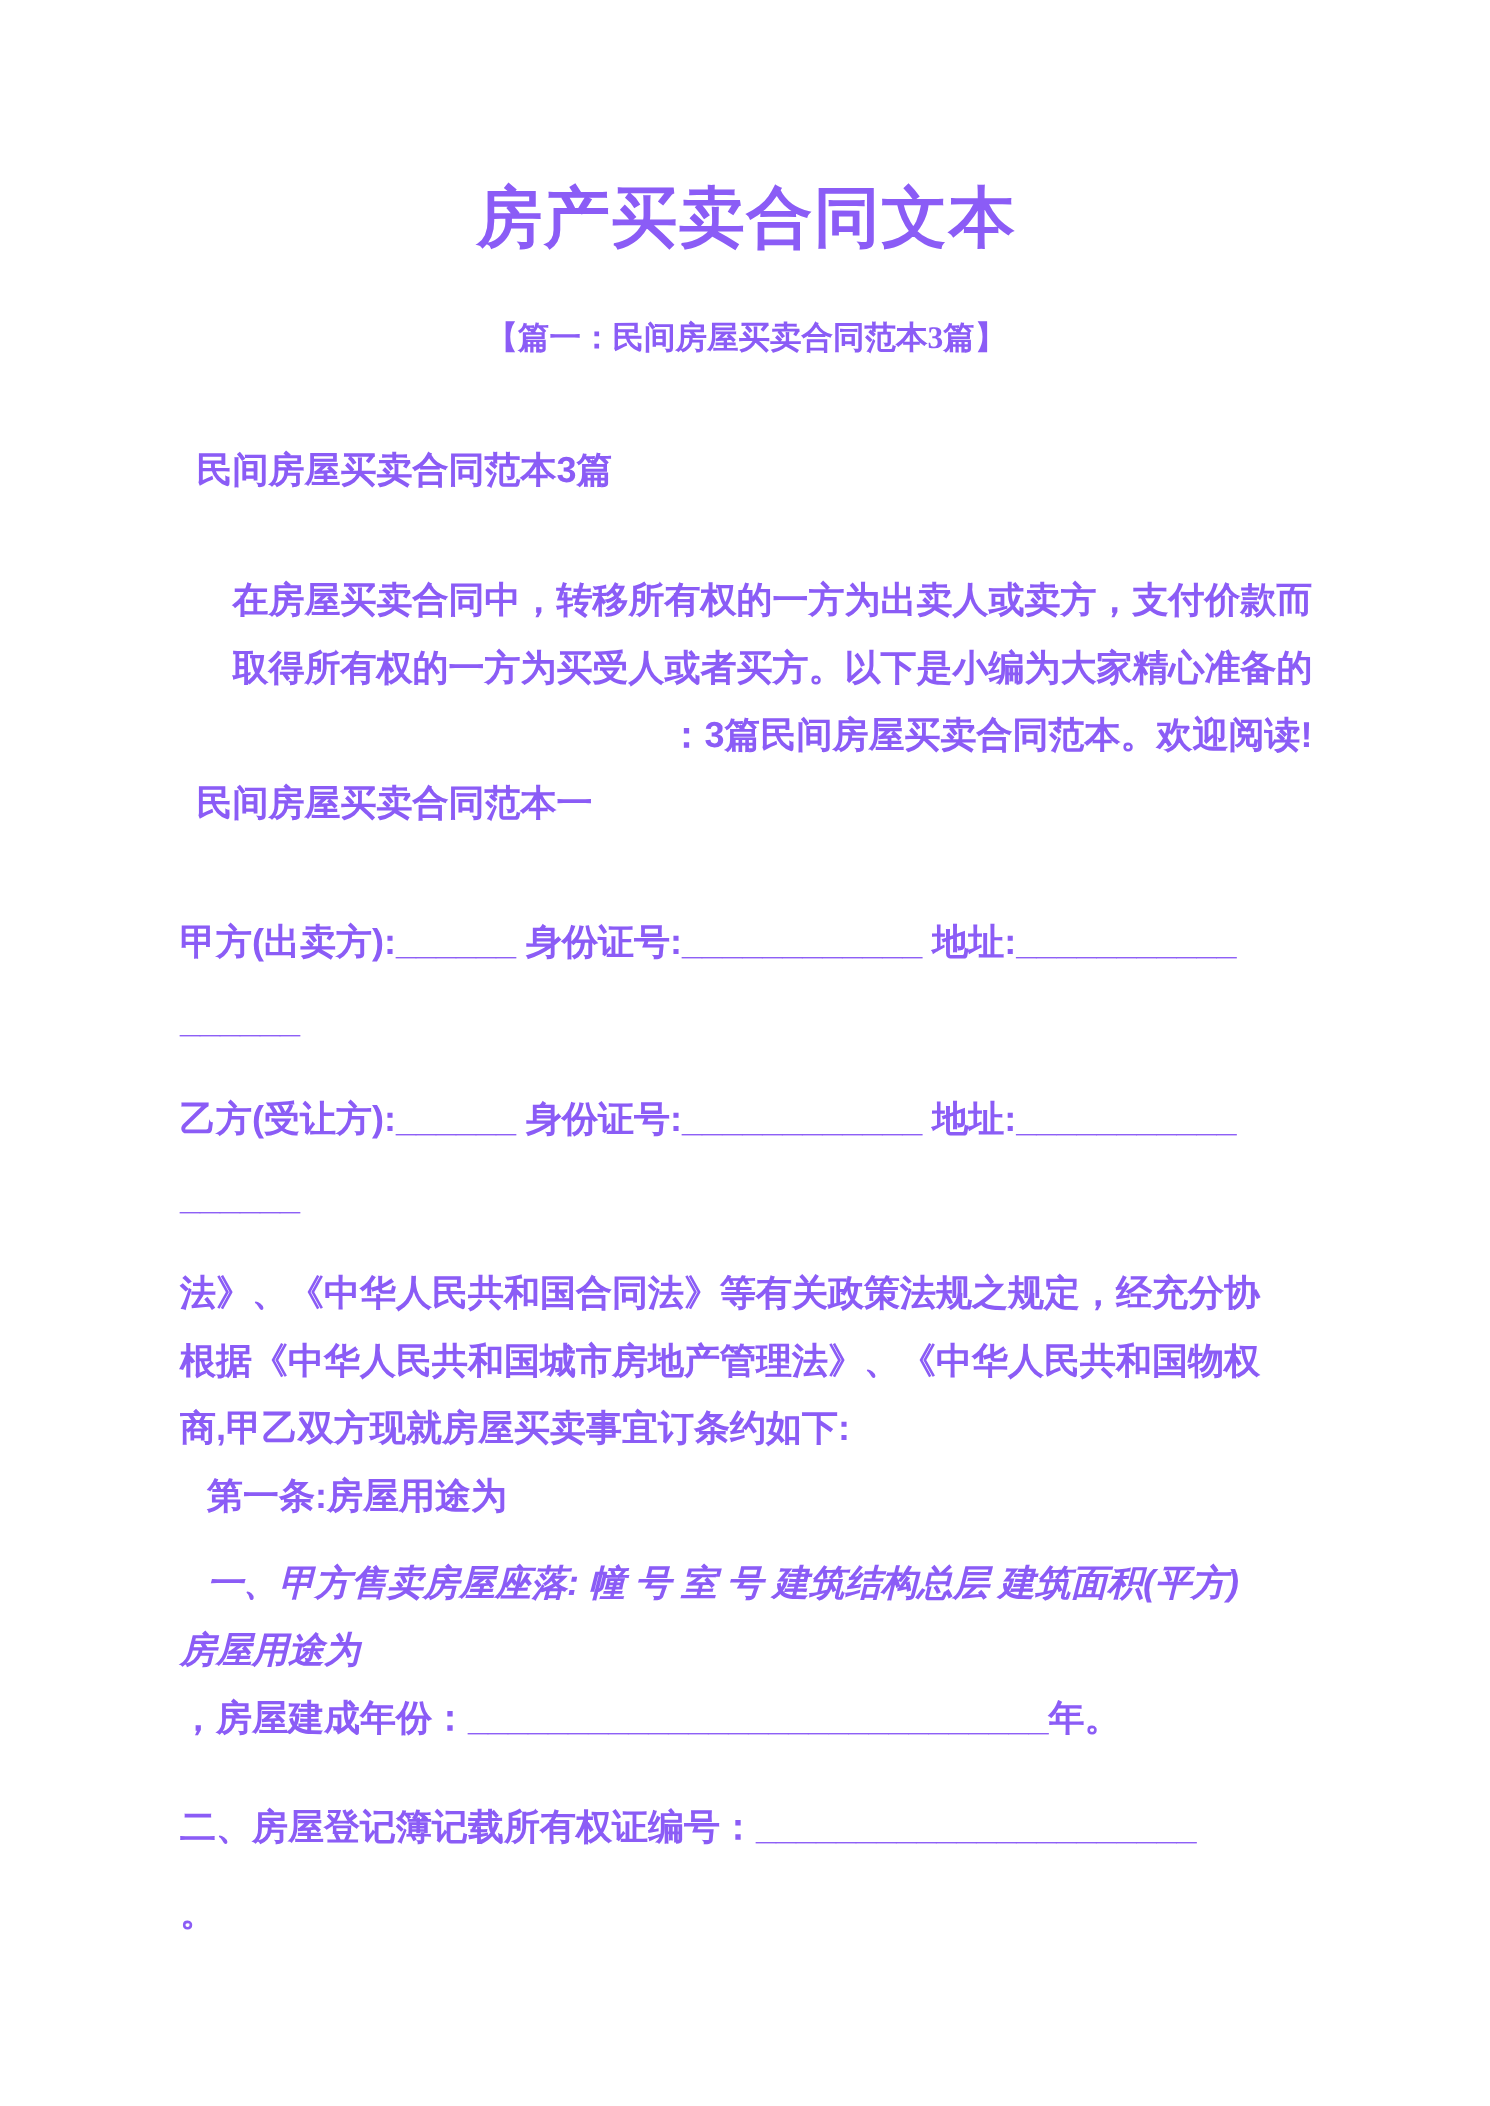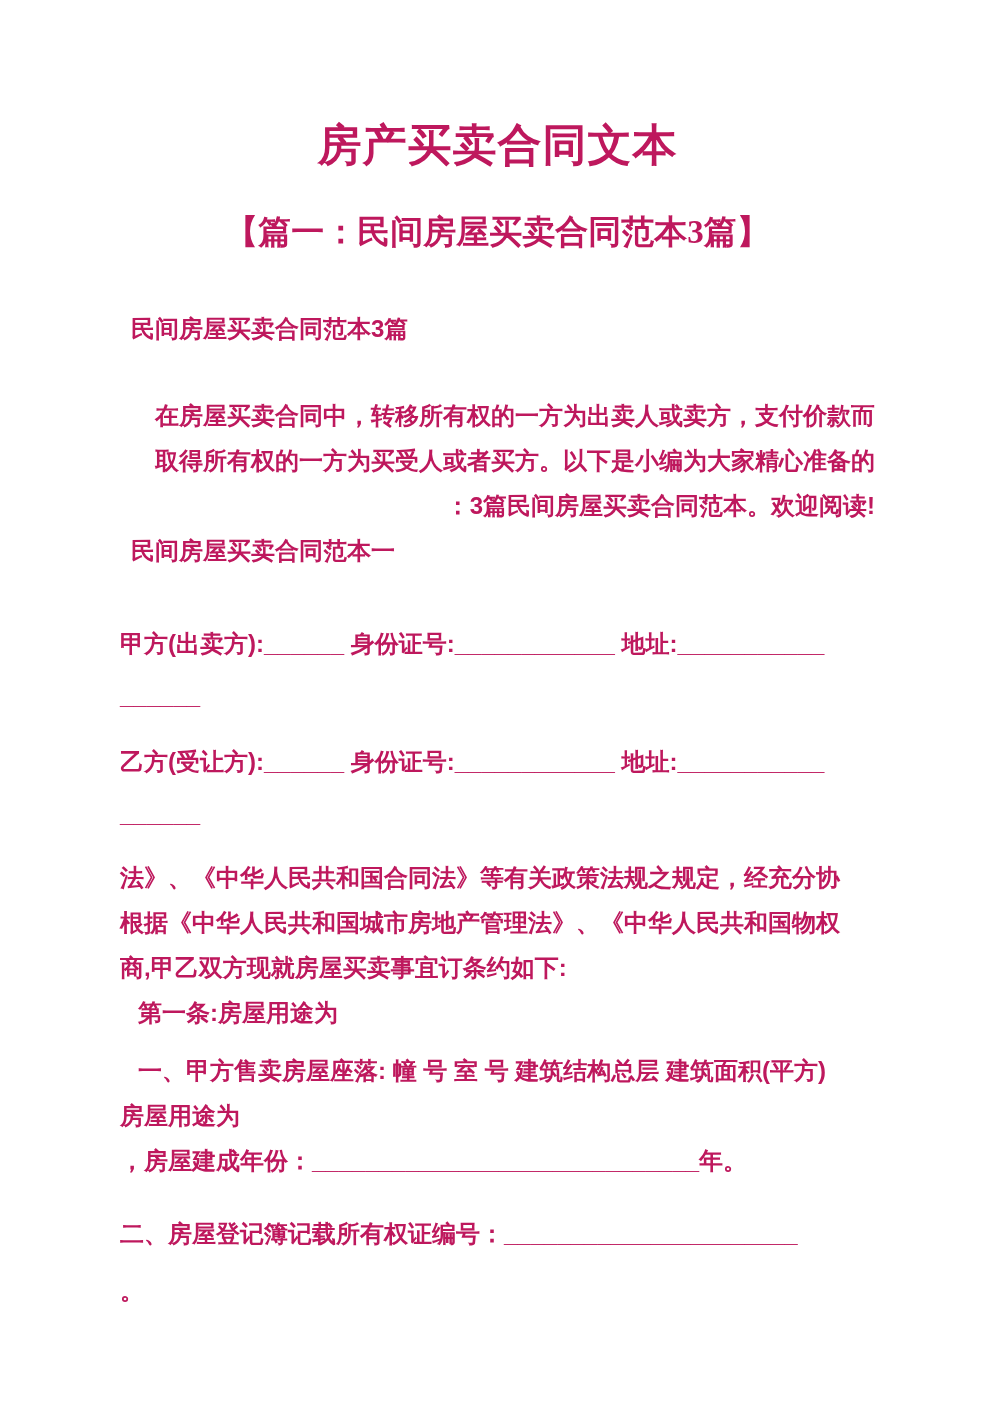--- a/index.html
+++ b/index.html
@@ -6,60 +6,60 @@
     margin: 0;
     padding: 0;
     background: #ffffff;
   }
   .page {
     position: relative;
     width: 993px;
     height: 1404px;
     margin: 0 auto;
     background: #ffffff;
-    color: #be185d;
+    color: #8b5cf6;
     overflow: hidden;
     box-sizing: border-box;
     padding: 118px 118px 0 120px;
     font-family: "Liberation Sans", sans-serif;
     font-weight: 700;
     font-size: 24px;
   }
   .doc-title {
     font-family: "Liberation Serif", serif;
     font-size: 44px;
     font-weight: 700;
     text-align: center;
     margin: 0;
     line-height: 1.25;
     letter-spacing: 1px;
   }
   .doc-subtitle {
     font-family: "Liberation Serif", serif;
-    font-size: 33px;
+    font-size: 21px;
     font-weight: 700;
     text-align: center;
     margin: 40px 0 0 0;
     line-height: 1.2;
   }
   .line {
     line-height: 45px;
     white-space: pre-wrap;
   }
   .party .line {
     line-height: 52px;
   }
   .ind-a { padding-left: 11px; }
   .ind-b { padding-left: 18px; }
   .mt-h3pian  { margin-top: 53px; }
   .mt-intro   { margin-top: 42px; text-align: right; }
   .mt-partyA  { margin-top: 45px; }
   .mt-partyB  { margin-top: 14px; }
   .mt-legal   { margin-top: 15px; }
-  .mt-clause1 { margin-top: 13px; }
+  .mt-clause1 { margin-top: 13px; font-style: italic; }
   .mt-clause2 { margin-top: 28px; }
   .mt-period  { margin-top: 12px; }
 </style>
 </head>
 <body>
 
 <div class="page">
 
   <h1 class="doc-title">房产买卖合同文本</h1>
 

